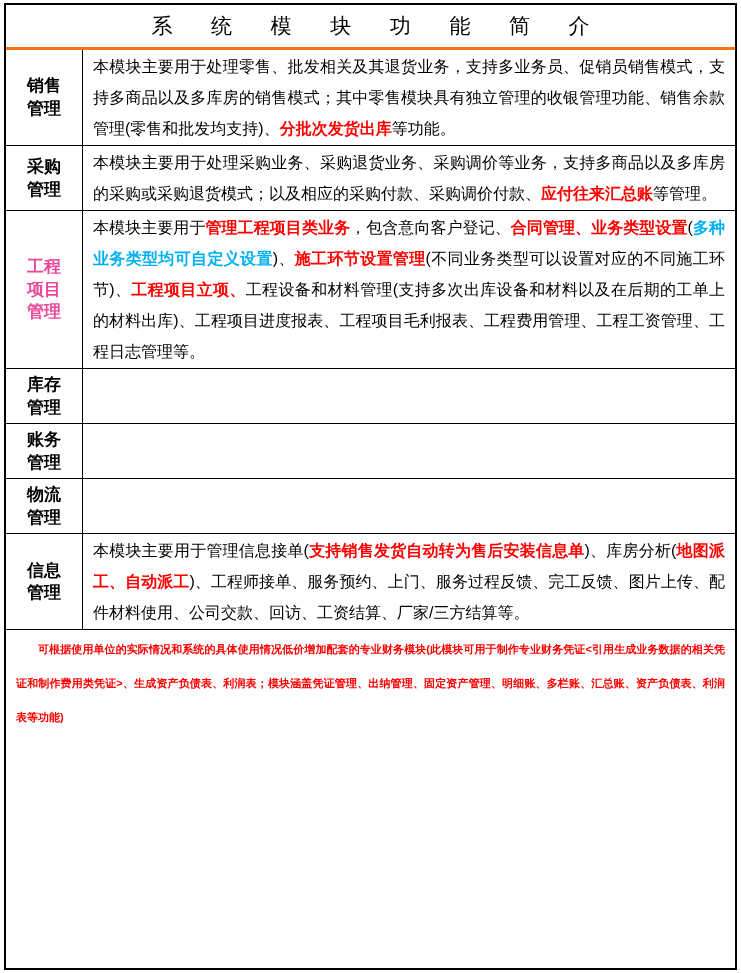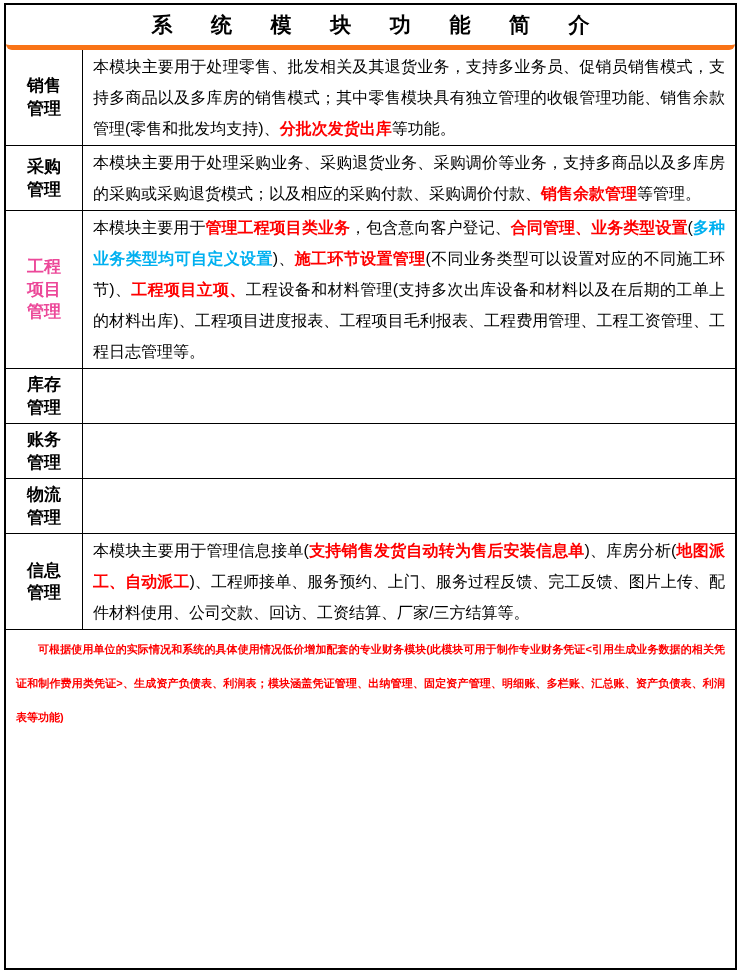--- a/index.html
+++ b/index.html
@@ -24,30 +24,29 @@
     border: 2px solid #000000;
     display: flex;
     flex-direction: column;
     overflow: hidden;
     background: #ffffff;
   }
   .title-row {
     box-sizing: border-box;
     height: 45px;
     flex: 0 0 45px;
-    border-bottom: 5px solid #f97316;
+    border-bottom: 3px solid #f97316;
     display: flex;
     align-items: center;
     justify-content: center;
     font-size: 21px;
-    font-weight: bold;
+    font-weight: normal;
     letter-spacing: 0.78em;
     padding-left: 0.78em; 
     white-space: nowrap;
-    border-radius: 6px;
   }
   .rows {
     display: flex;
     flex-direction: column;
     flex: 0 0 auto;
   }
   .row {
     display: flex;
     border-bottom: 1px solid #000000;
   }
@@ -100,21 +99,21 @@
             <div>销售</div>
             <div>管理</div>
           </div>
           <div class="content-cell"><span>本模块主要用于处理零售、批发相关及其退货业务，支持多业务员、促销员销售模式，支持多商品以及多库房的销售模式；其中零售模块具有独立管理的收银管理功能、销售余款管理(零售和批发均支持)、</span><span class="seg-red">分批次发货出库</span><span>等功能。</span></div>
         </div>
         <div class="row">
           <div class="label-cell">
             <div>采购</div>
             <div>管理</div>
           </div>
-          <div class="content-cell"><span>本模块主要用于处理采购业务、采购退货业务、采购调价等业务，支持多商品以及多库房的采购或采购退货模式；以及相应的采购付款、采购调价付款、</span><span class="seg-red">销售余款管理</span><span>等管理。</span></div>
+          <div class="content-cell"><span>本模块主要用于处理采购业务、采购退货业务、采购调价等业务，支持多商品以及多库房的采购或采购退货模式；以及相应的采购付款、采购调价付款、</span><span class="seg-red">应付往来汇总账</span><span>等管理。</span></div>
         </div>
         <div class="row">
           <div class="label-cell red">
             <div>工程</div>
             <div>项目</div>
             <div>管理</div>
           </div>
           <div class="content-cell"><span>本模块主要用于</span><span class="seg-red">管理工程项目类业务</span><span>，包含意向客户登记、</span><span class="seg-red">合同管理、业务类型设置</span><span>(</span><span class="seg-blue">多种业务类型均可自定义设置</span><span>)、</span><span class="seg-red">施工环节设置管理</span><span>(不同业务类型可以设置对应的不同施工环节)、</span><span class="seg-red">工程项目立项、</span><span>工程设备和材料管理(支持多次出库设备和材料以及在后期的工单上的材料出库)、工程项目进度报表、工程项目毛利报表、工程费用管理、工程工资管理、工程日志管理等。</span></div>
         </div>
         <div class="row">

